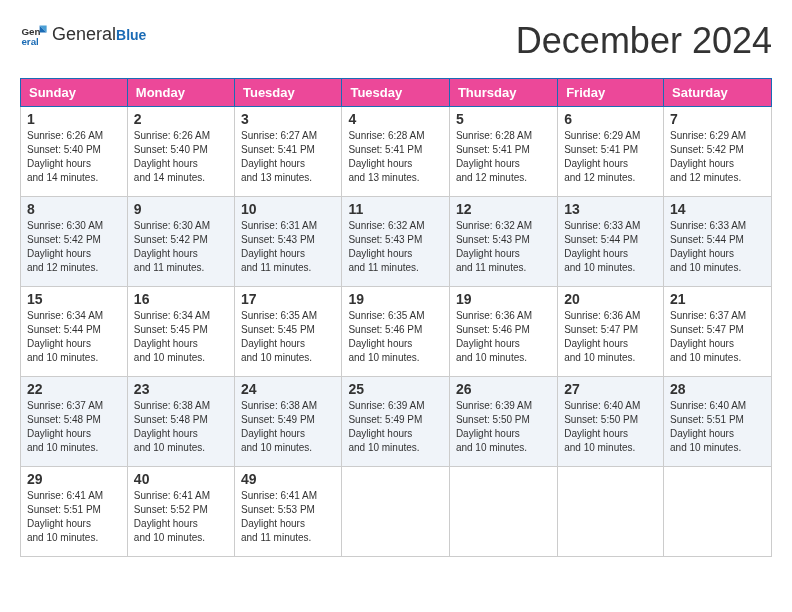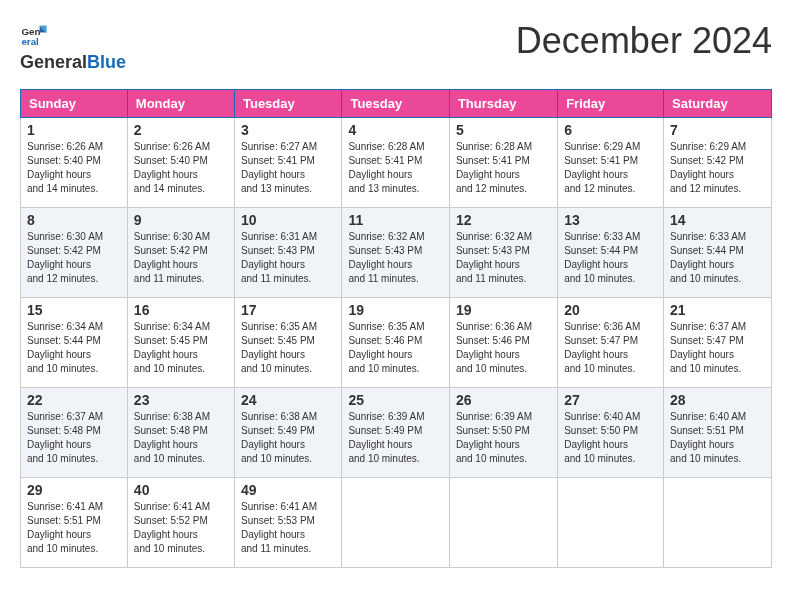--- a/index.html
+++ b/index.html
@@ -11,23 +11,22 @@
       padding: 20px;
     }
     .header-section {
       display: flex;
       justify-content: space-between;
       align-items: flex-start;
       margin-bottom: 16px;
     }
     .logo {
       display: flex;
-      align-items: flex-start;
+      align-items: center;
       gap: 4px;
-      flex-direction: column;
     }
     .logo-icon {
       width: 28px;
       height: 28px;
     }
     .title-section {
       text-align: right;
     }
     .calendar-title {
       font-size: 36px;
@@ -85,21 +84,21 @@
 
 <div class="header-section">
   <div class="logo">
     <svg class="logo-icon" viewBox="0 0 40 40" xmlns="http://www.w3.org/2000/svg">
       <text x="2" y="22" font-size="14" font-weight="bold" fill="#333">Gen</text>
       <text x="2" y="36" font-size="14" font-weight="bold" fill="#1a6bb5">eral</text>
       <polygon points="28,8 38,18 28,18" fill="#1a6bb5"></polygon>
       <polygon points="28,8 38,18 38,8" fill="#4a9fd5"></polygon>
     </svg>
     <div>
-      <span style="font-size:18px;font-weight:bold;color:#333;">General</span><span style="font-size:18px;font-weight:bold;color:#1a6bb5;margin-top:22px;">Blue</span>
+      <span style="font-size:18px;font-weight:normal;color:#333;">General</span><span style="font-size:14px;font-weight:bold;color:#1a6bb5;margin-top:22px;">Blue</span>
     </div>
   </div>
   <div class="title-section">
     <div class="calendar-title">December 2024</div>
   </div>
 </div>
 
 <table class="calendar-table">
   <thead>
     <tr>

